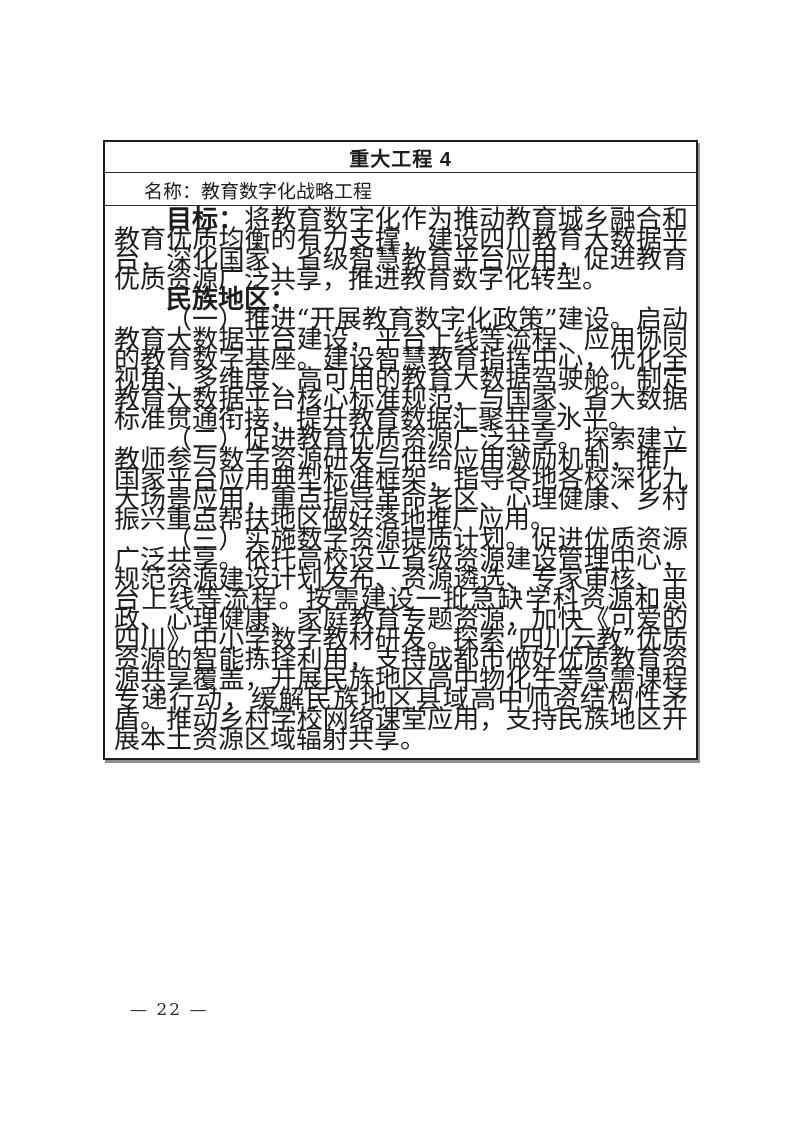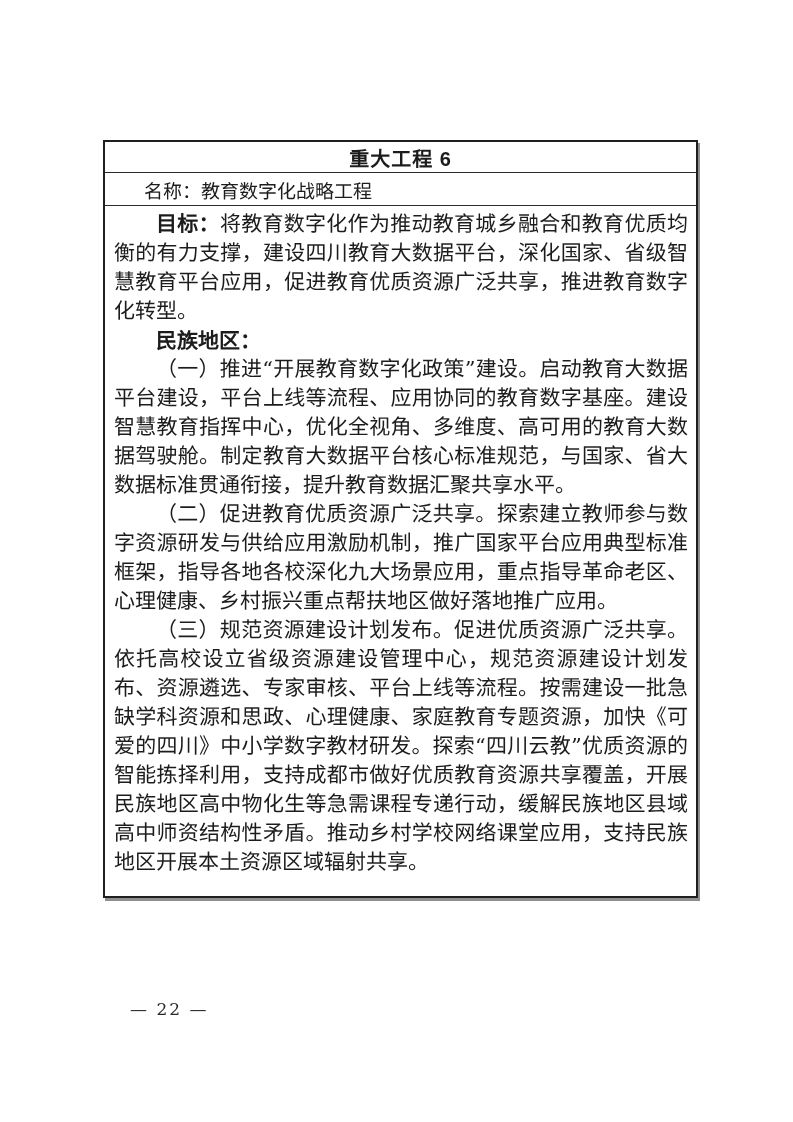--- a/index.html
+++ b/index.html
@@ -40,23 +40,23 @@
     border-bottom: 1.5px solid #2a2a2a;
     display: flex;
     align-items: center;
     padding-left: 39px;
     font-family: "Liberation Sans", "DejaVu Sans", sans-serif;
     font-weight: normal;
     font-size: 19px;
   }
   .cell-body {
     box-sizing: border-box;
-    padding: 3px 8px 19px 9px;
-    font-size: 21px;
-    line-height: 29px;
+    padding: 3px 8px 9px 9px;
+    font-size: 26px;
+    line-height: 20px;
     text-align: justify;
   }
   .para {
     margin: 0;
     text-indent: 2em;
   }
   .bold-label {
     font-family: "Liberation Sans", "DejaVu Sans", sans-serif;
     font-weight: bold;
   }
@@ -70,35 +70,35 @@
     font-family: "DejaVu Serif", serif;
   }
 </style>
 </head>
 <body>
 
 <div class="page">
 
   <div class="doc-table">
 
-    <div class="row-title">重大工程 6</div>
+    <div class="row-title">重大工程 4</div>
 
     <div class="row-name">名称：教育数字化战略工程</div>
 
     <div class="cell-body">
 
       <p class="para"><span class="bold-label">目标：</span><span>将教育数字化作为推动教育城乡融合和教育优质均衡的有力支撑，建设四川教育大数据平台，深化国家、省级智慧教育平台应用，促进教育优质资源广泛共享，推进教育数字化转型。</span></p>
 
       <p class="para bold-label">民族地区：</p>
 
       <p class="para"><span>（一）推进“开展教育数字化政策”建设。</span><span>启动教育大数据平台建设，平台上线等流程、应用协同的教育数字基座。建设智慧教育指挥中心，优化全视角、多维度、高可用的教育大数据驾驶舱。制定教育大数据平台核心标准规范，与国家、省大数据标准贯通衔接，提升教育数据汇聚共享水平。</span></p>
 
       <p class="para"><span>（二）促进教育优质资源广泛共享。</span><span>探索建立教师参与数字资源研发与供给应用激励机制，推广国家平台应用典型标准框架，指导各地各校深化九大场景应用，重点指导革命老区、心理健康、乡村振兴重点帮扶地区做好落地推广应用。</span></p>
 
-      <p class="para"><span>（三）规范资源建设计划发布。</span><span>促进优质资源广泛共享。依托高校设立省级资源建设管理中心，规范资源建设计划发布、资源遴选、专家审核、平台上线等流程。按需建设一批急缺学科资源和思政、心理健康、家庭教育专题资源，加快《可爱的四川》中小学数字教材研发。探索“四川云教”优质资源的智能拣择利用，支持成都市做好优质教育资源共享覆盖，开展民族地区高中物化生等急需课程专递行动，缓解民族地区县域高中师资结构性矛盾。推动乡村学校网络课堂应用，支持民族地区开展本土资源区域辐射共享。</span></p>
+      <p class="para"><span>（三）实施数字资源提质计划。</span><span>促进优质资源广泛共享。依托高校设立省级资源建设管理中心，规范资源建设计划发布、资源遴选、专家审核、平台上线等流程。按需建设一批急缺学科资源和思政、心理健康、家庭教育专题资源，加快《可爱的四川》中小学数字教材研发。探索“四川云教”优质资源的智能拣择利用，支持成都市做好优质教育资源共享覆盖，开展民族地区高中物化生等急需课程专递行动，缓解民族地区县域高中师资结构性矛盾。推动乡村学校网络课堂应用，支持民族地区开展本土资源区域辐射共享。</span></p>
 
 
     </div>
   </div>
 
   <div class="footer-pageno">— 22 —</div>
 
 </div>
 
 </body></html>

